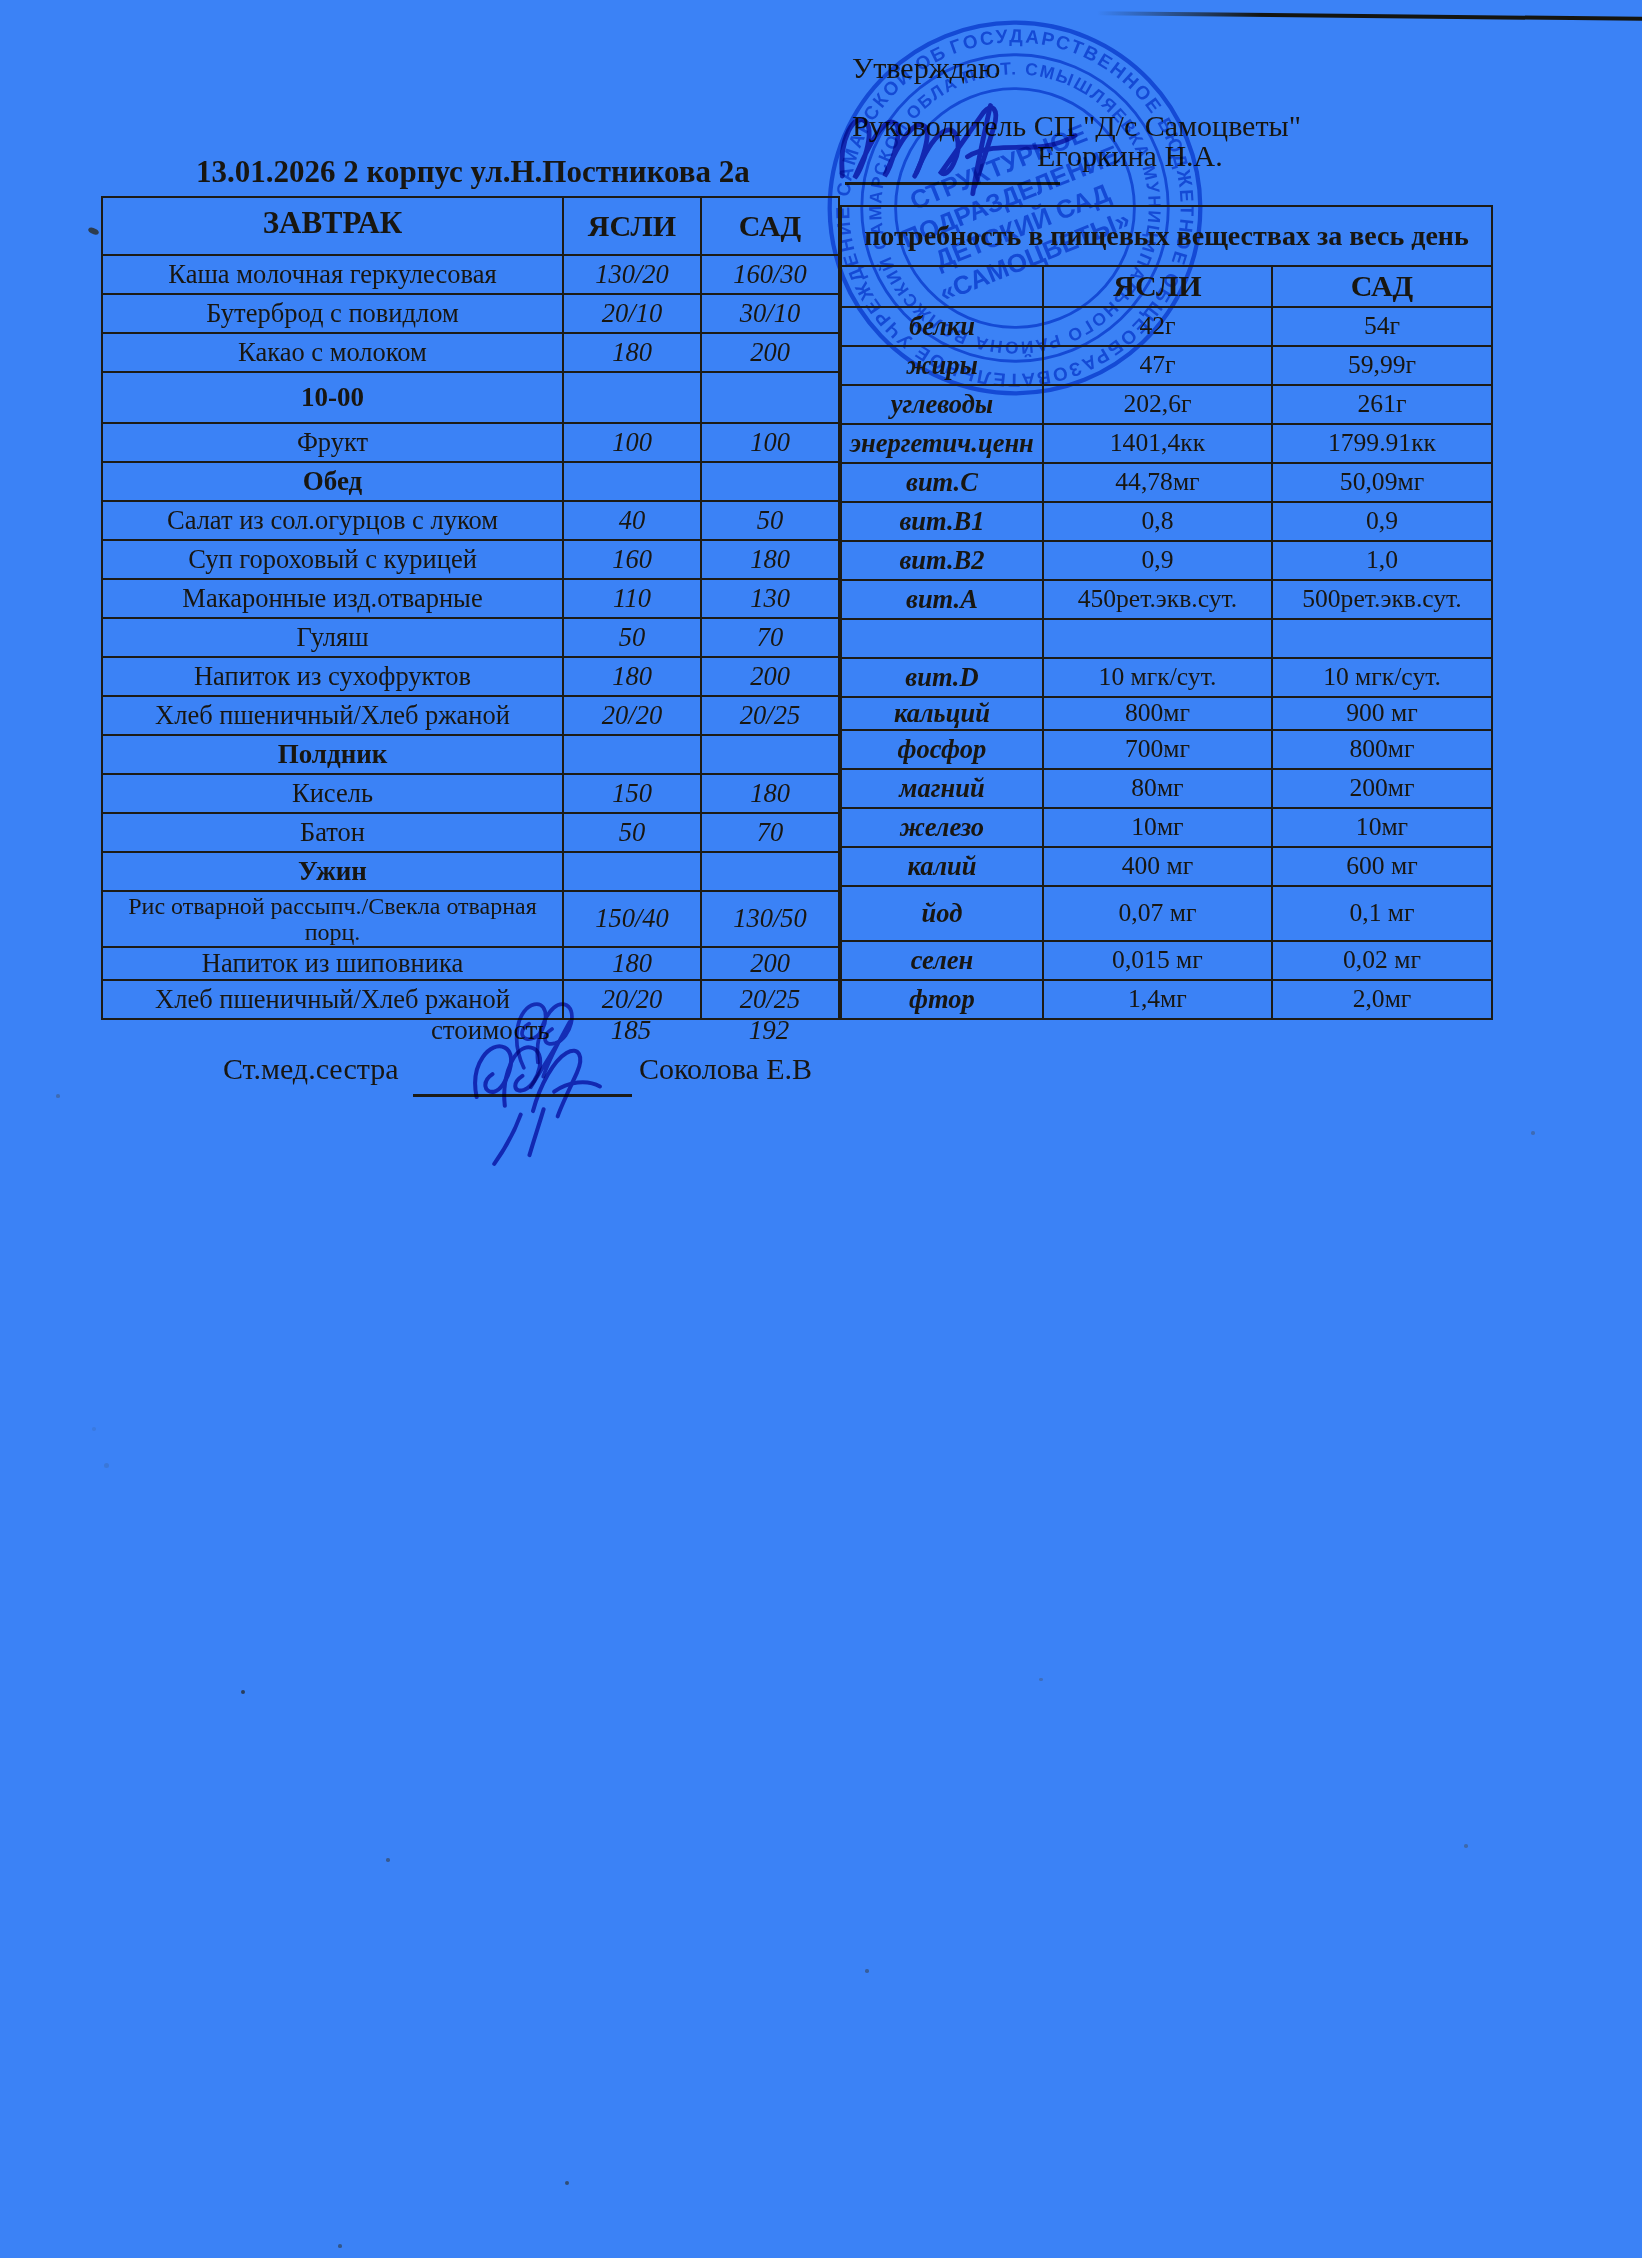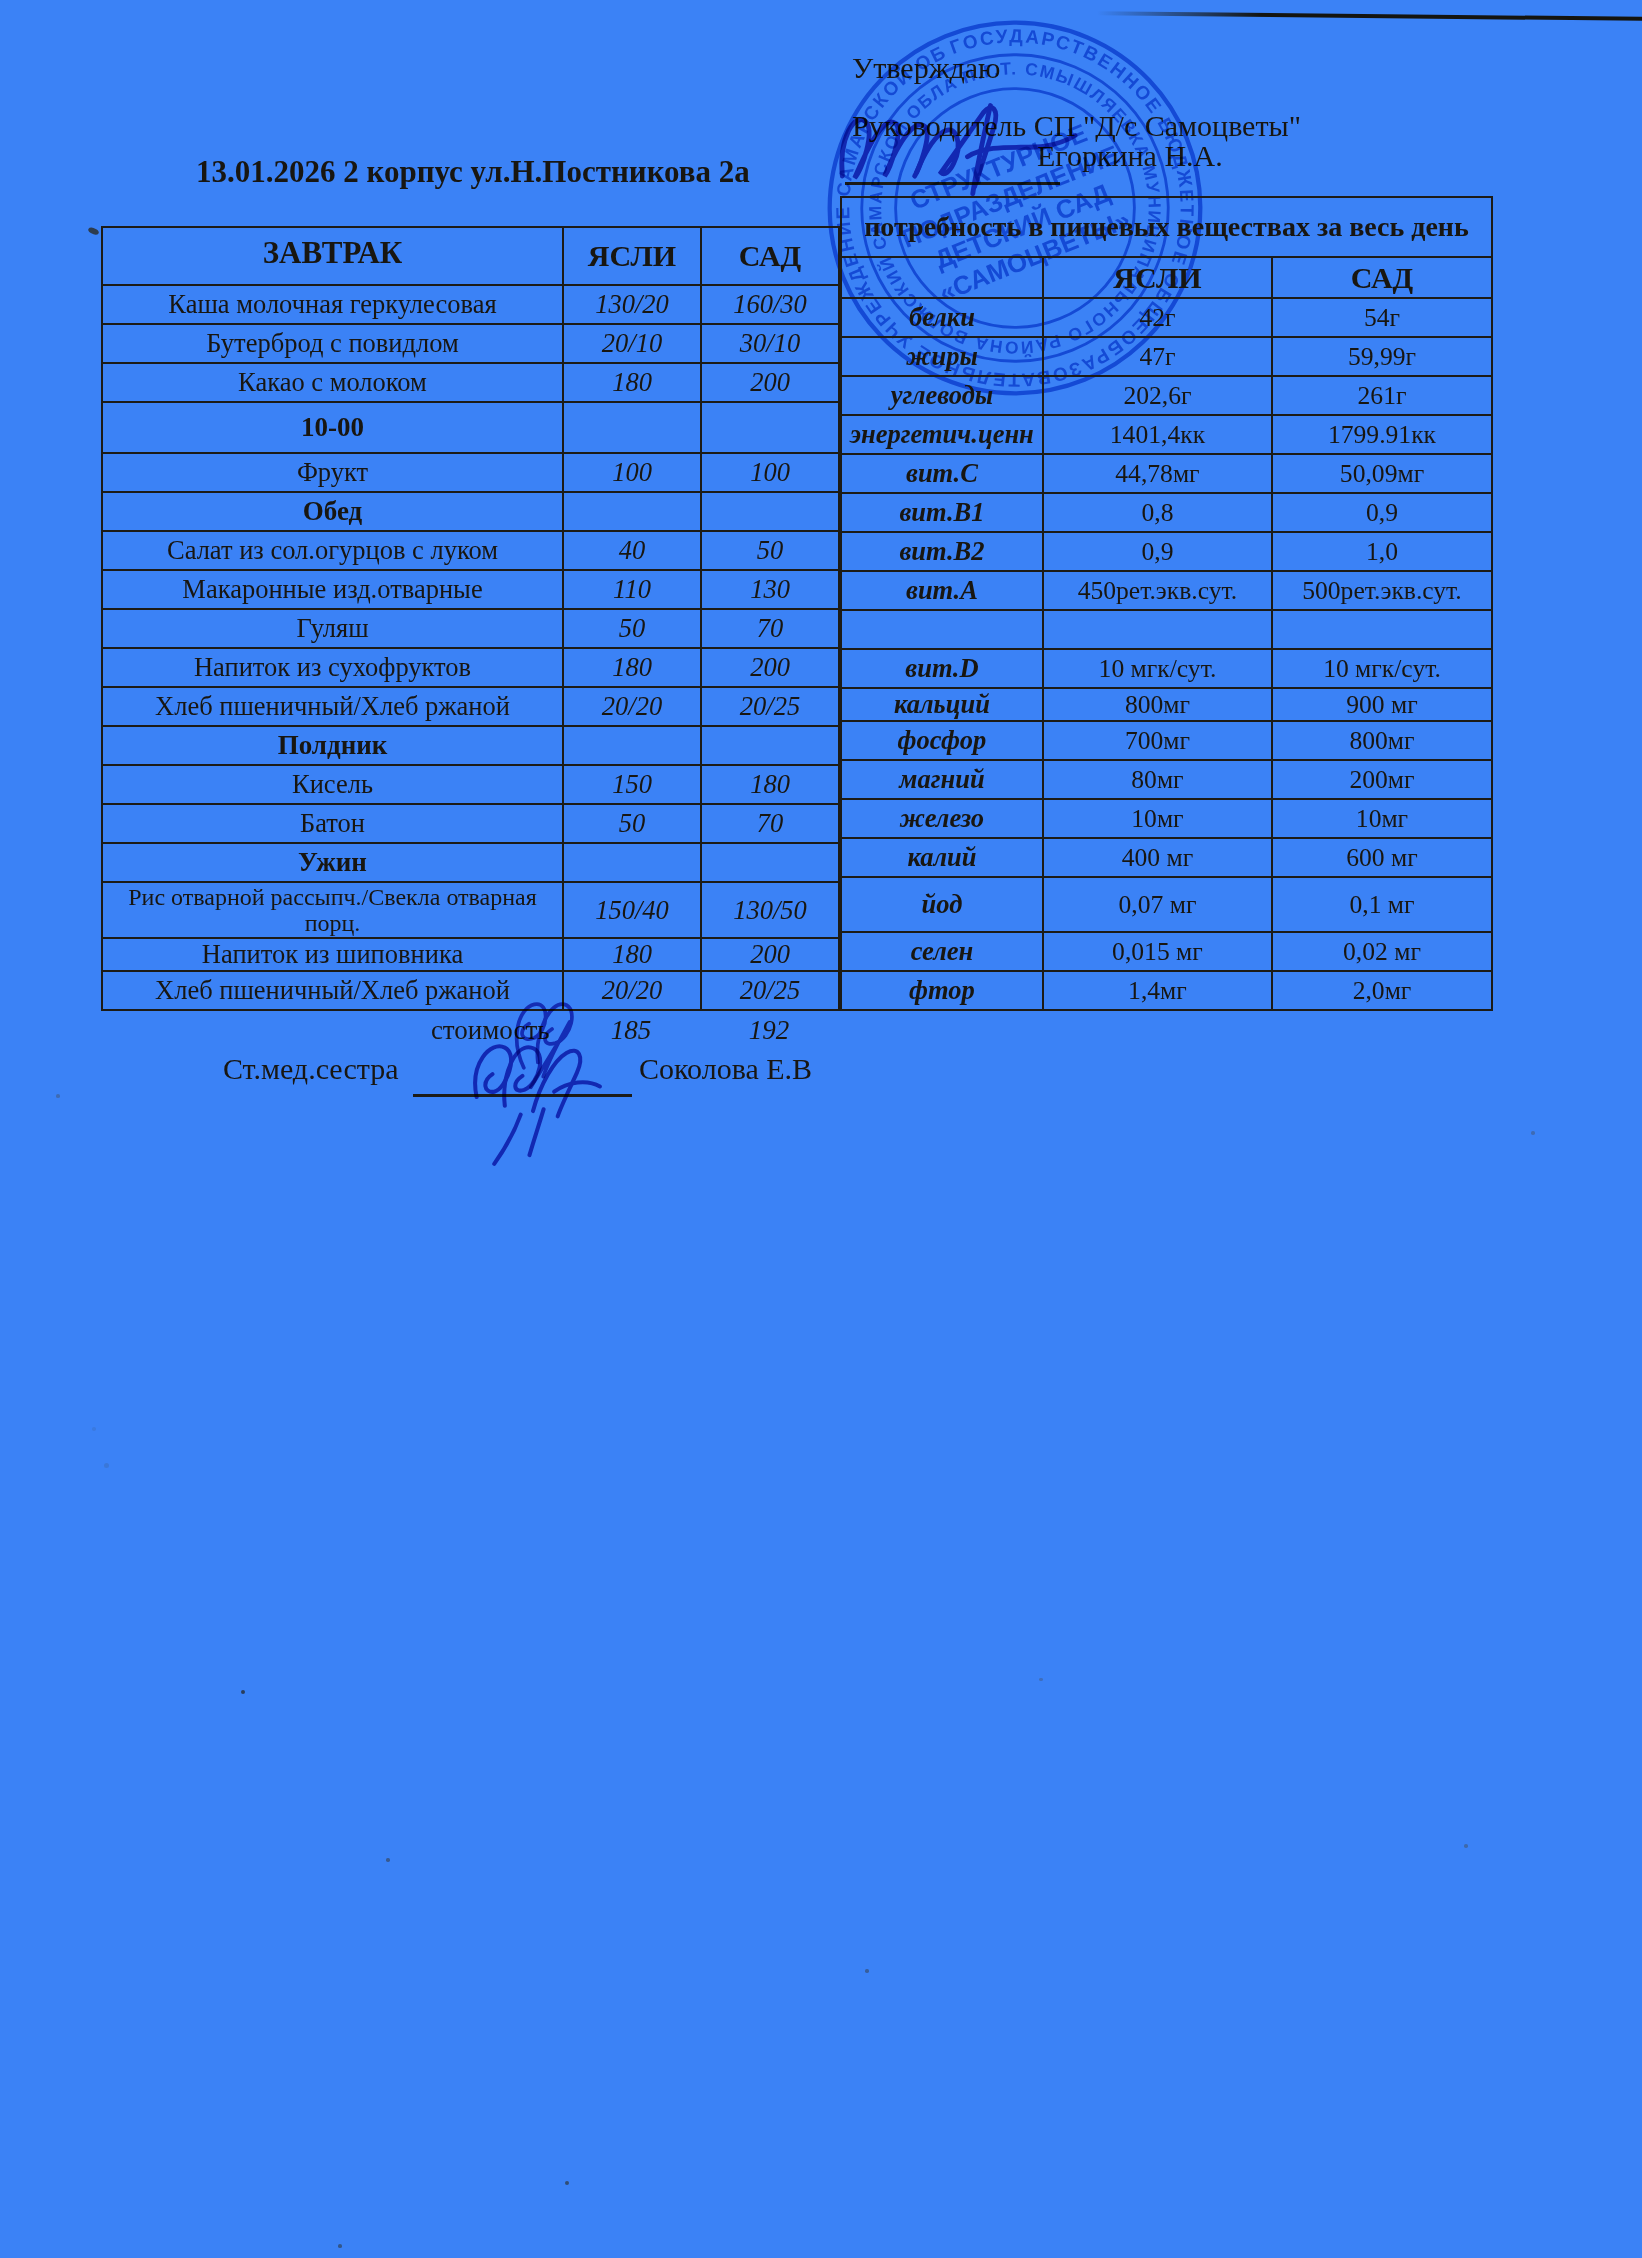--- a/index.html
+++ b/index.html
@@ -142,20 +142,25 @@
             <td class="dish section">Обед</td>
             <td class="val"></td>
             <td class="val"></td>
           </tr>
           <tr style="height: 39px;">
             <td class="dish">Салат из сол.огурцов с луком</td>
             <td class="val">40</td>
             <td class="val">50</td>
           </tr>
           <tr style="height: 39px;">
+            <td class="dish">Суп гороховый с курицей</td>
+            <td class="val">160</td>
+            <td class="val">180</td>
+          </tr>
+          <tr style="height: 39px;">
             <td class="dish">Макаронные изд.отварные</td>
             <td class="val">110</td>
             <td class="val">130</td>
           </tr>
           <tr style="height: 39px;">
             <td class="dish">Гуляш</td>
             <td class="val">50</td>
             <td class="val">70</td>
           </tr>
           <tr style="height: 39px;">

